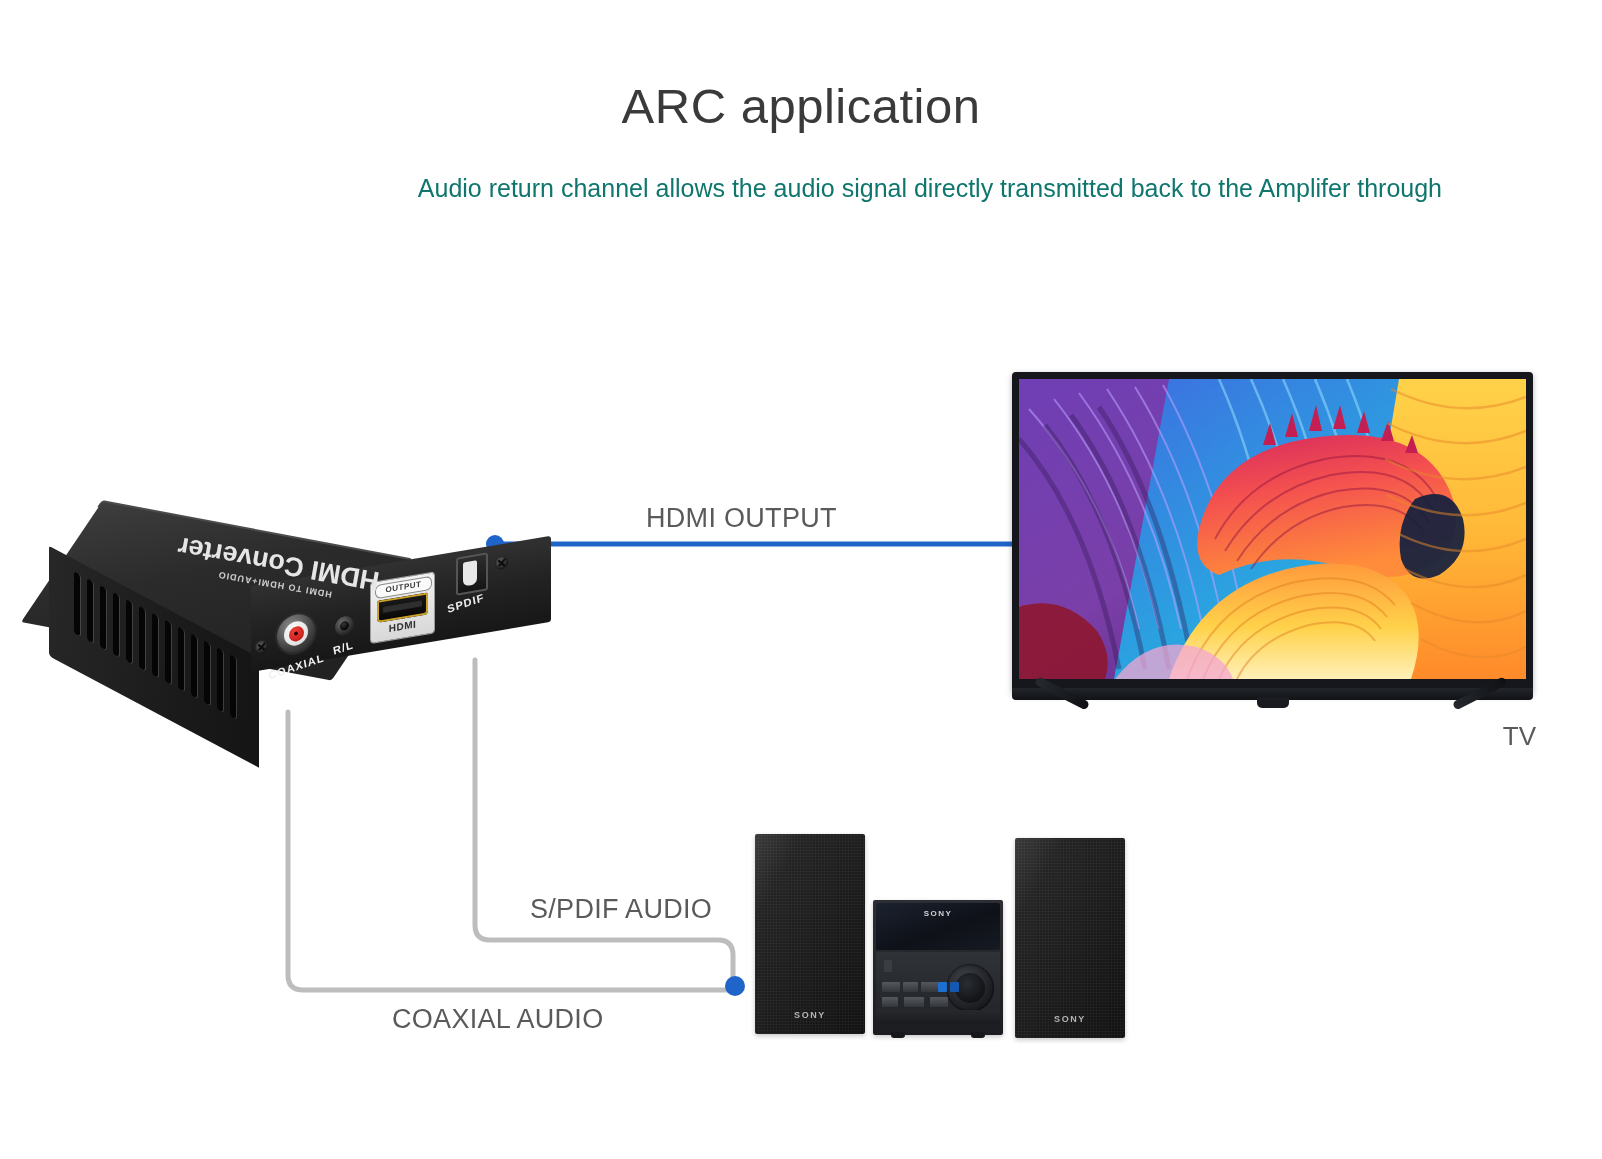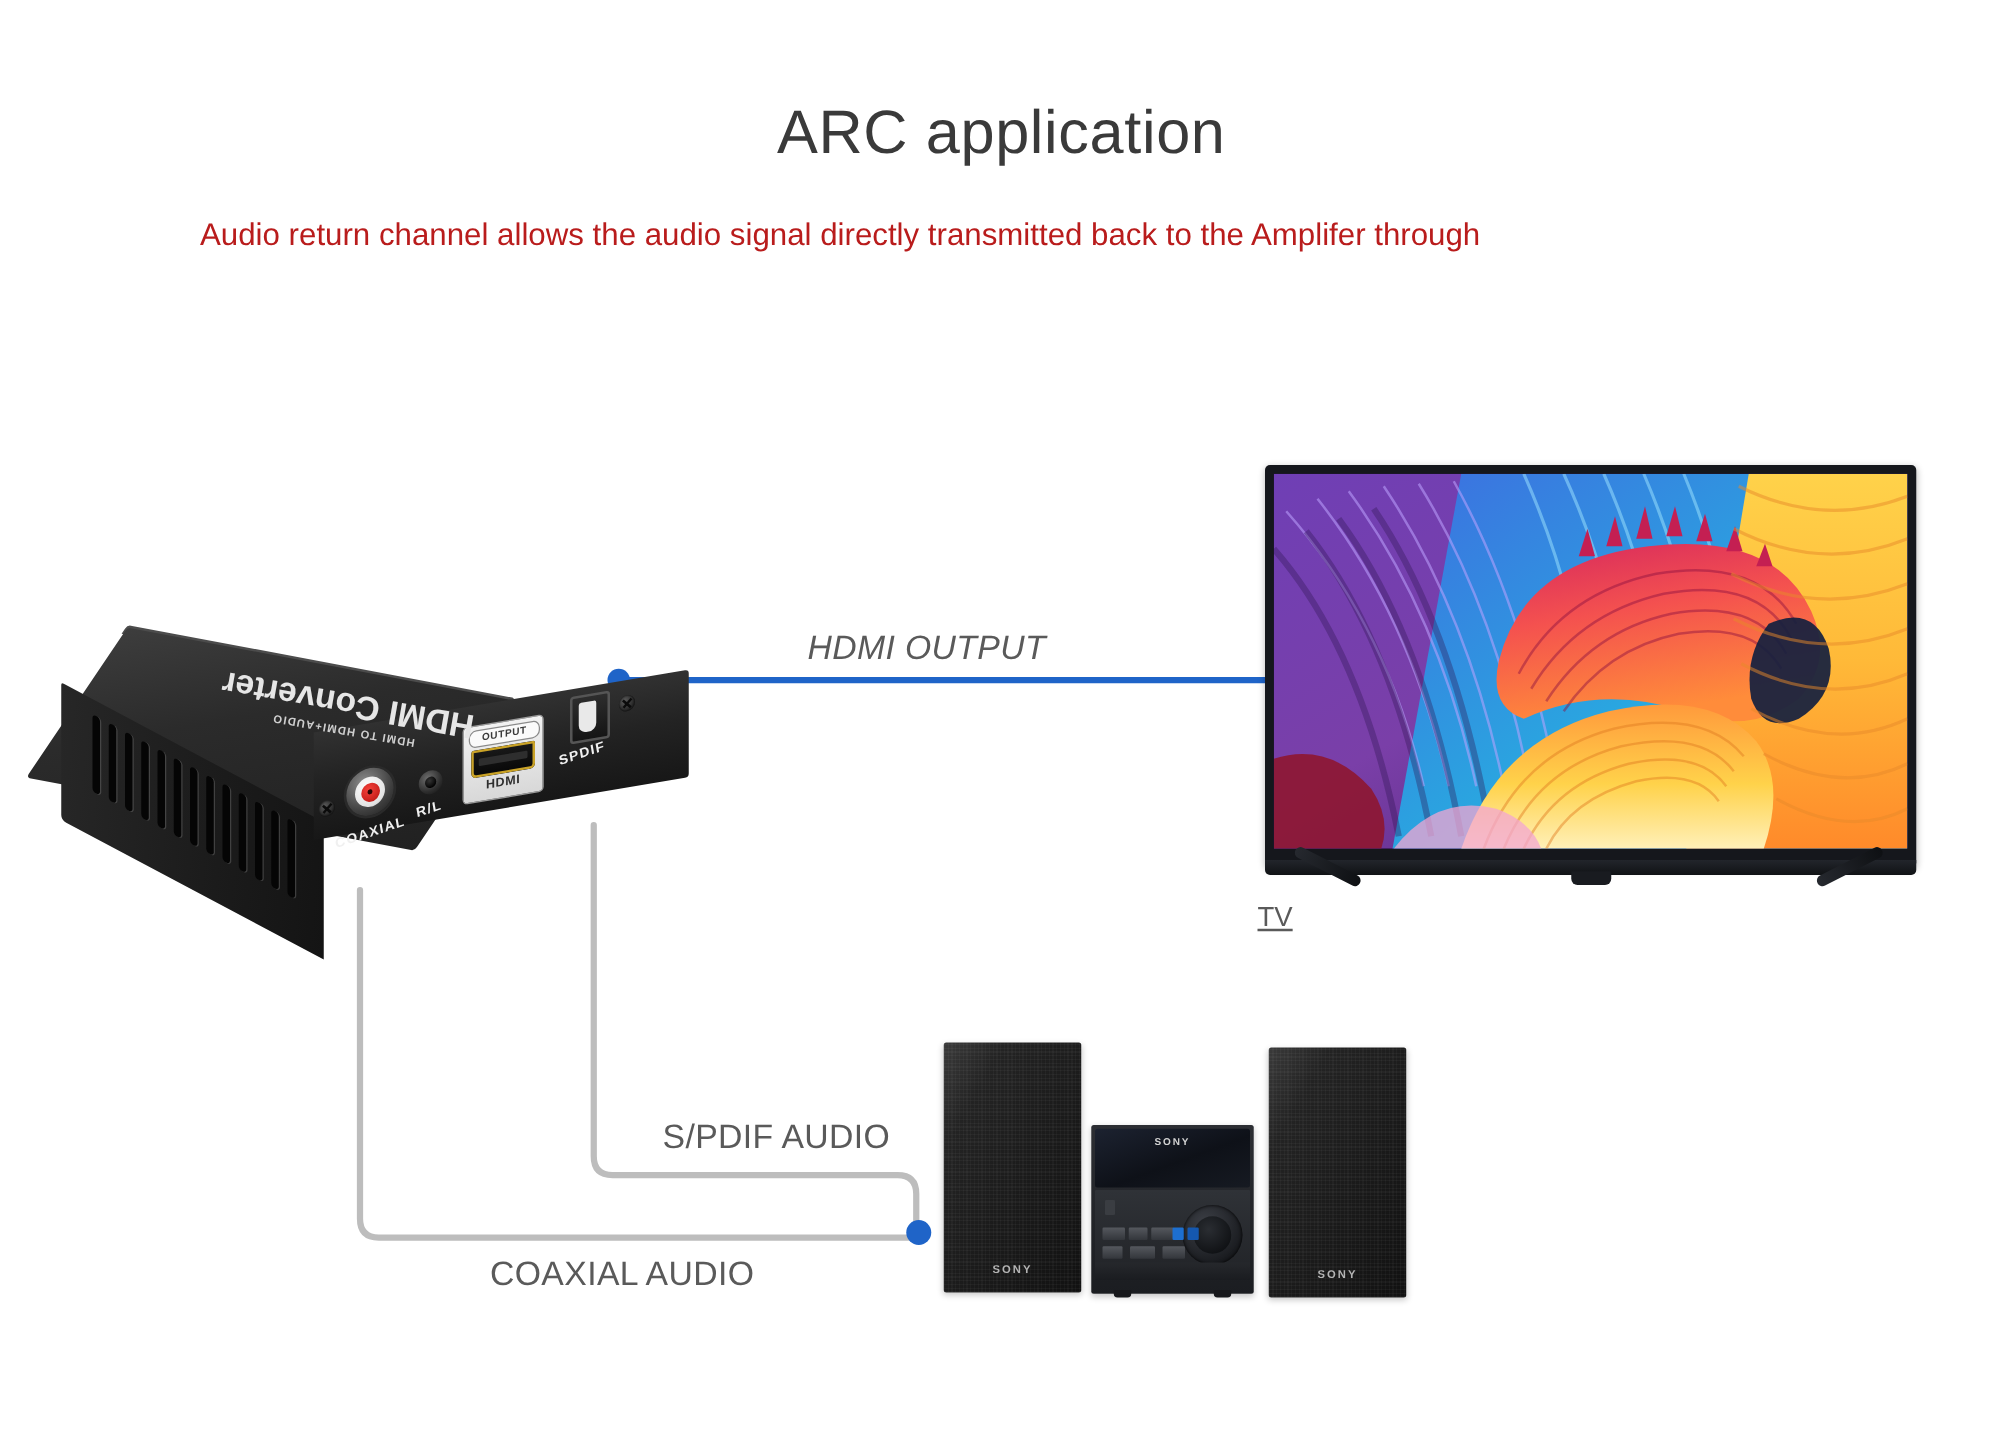--- a/index.html
+++ b/index.html
@@ -21,24 +21,24 @@
     left:0; top:78px; width:1602px;
     text-align:center;
     font-size:49px;
     font-weight:400;
     color:#3a3a3a;
     letter-spacing:0.5px;
   }
   #subtitle{
     position:absolute;
     left:160px; top:168px; width:1282px;
-    text-align:left;
+    text-align:right;
     font-size:25px;
     line-height:40px;
-    color:#b91c1c;
+    color:#0f766e;
   }
   .sub-line{display:block;}
 
   
   #converter{
     position:absolute;
     left:46px; top:498px;
     width:490px; height:235px;
   }
   
@@ -246,21 +246,21 @@
   #cables{position:absolute;left:0;top:0;width:1602px;height:1159px;pointer-events:none;}
 
   
   .cable-label{
     position:absolute;
     font-size:27px;
     color:#5a5a5a;
     white-space:nowrap;
     letter-spacing:.3px;
   }
-  #lbl-hdmi-output{left:646px; top:503px;font-style:italic;}
+  #lbl-hdmi-output{left:646px; top:503px;}
   #lbl-spdif-audio{left:518px; top:894px;margin-left:12px;}
   #lbl-coaxial-audio{left:392px; top:1004px;}
 
   
   #tv{position:absolute;left:1006px;top:366px;width:530px;height:375px;}
   .tv-body{
     position:absolute;left:6px;top:6px;
     width:521px;height:322px;
     background:#15171c;
     border-radius:4px;
@@ -288,21 +288,21 @@
   .tv-foot{
     position:absolute;
     width:58px;height:9px;
     background:linear-gradient(90deg,#26292f,#0e1013);
     border-radius:5px;
   }
   #foot-l{left:24px;top:336px;transform:rotate(27deg);transform-origin:right center;}
   #foot-r{left:448px;top:336px;transform:rotate(-27deg);transform-origin:left center;}
   #tv-caption{
     position:absolute;left:0;top:355px;width:530px;
-    text-align:left;font-size:22px;color:#5a5a5a;text-decoration:underline;
+    text-align:right;font-size:26px;color:#5a5a5a;
   }
 
   
   #speakers{position:absolute;left:745px;top:826px;width:380px;height:255px;}
   .spk{
     position:absolute;
     width:110px;height:200px;
     background:linear-gradient(120deg,#3a3a3a 0%,#232323 22%,#1a1a1a 60%,#111 100%);
     border-radius:2px;
     box-shadow:0 2px 5px rgba(0,0,0,.22);

